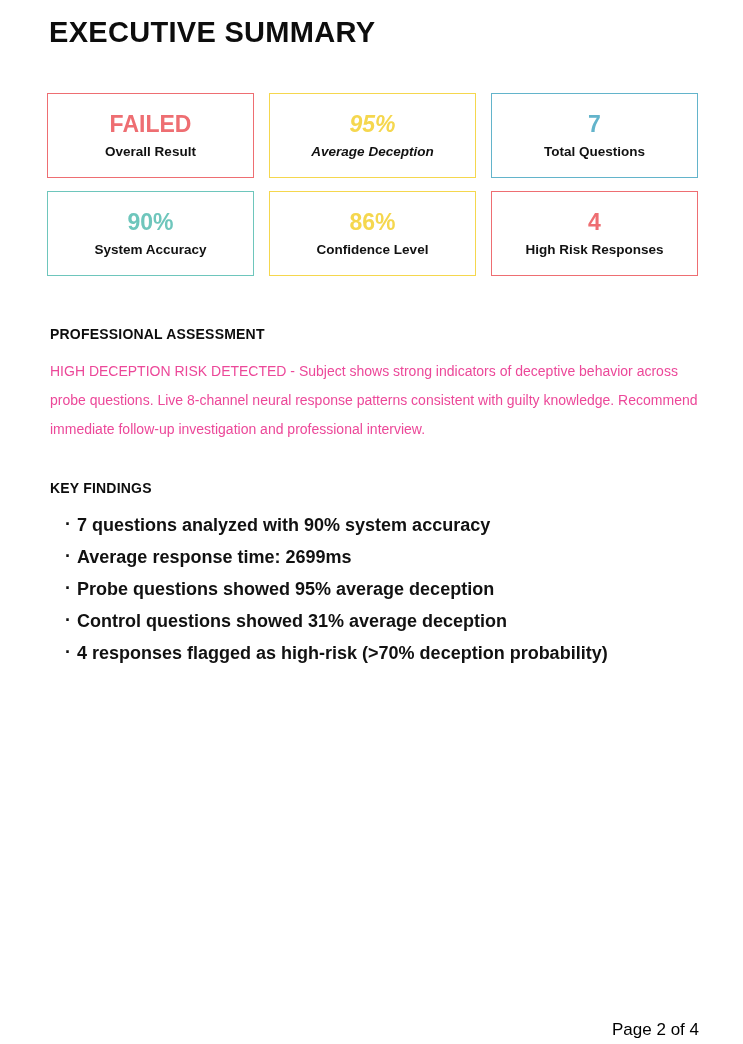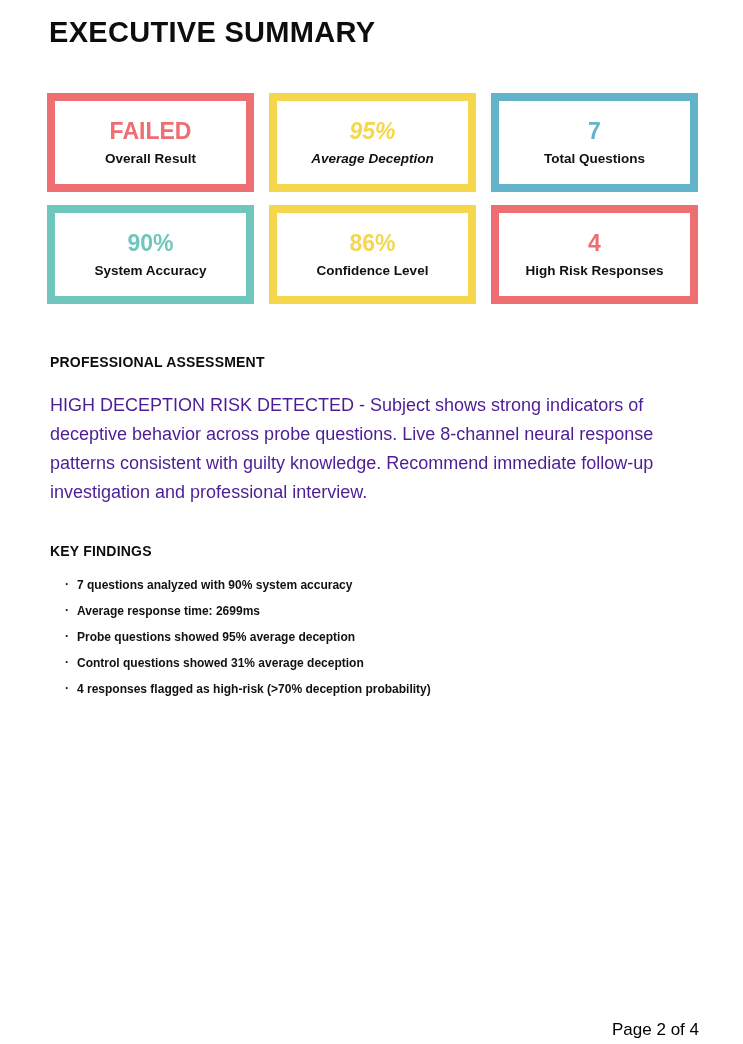--- a/index.html
+++ b/index.html
@@ -28,21 +28,21 @@
     color: #0d0d0d;
   }
   .stats-grid {
     margin: 44px 45px 0 47px;
     display: grid;
     grid-template-columns: repeat(3, 1fr);
     column-gap: 15px;
     row-gap: 13px;
   }
   .stat-card {
-    border: 8px solid #6d28d9; 
+    border: 1px solid #6d28d9; 
     background: #ffffff;
     height: 83px;
     display: flex;
     flex-direction: column;
     align-items: center;
     justify-content: center;
     gap: 9px;
   }
   .stat-value {
     font-size: 23px;
@@ -62,37 +62,37 @@
   .section-heading {
     font-size: 14px;
     font-weight: bold;
     color: #0d0d0d;
     letter-spacing: 0.2px;
   }
   .assessment-section {
     margin-top: 50px;
   }
   .assessment-body {
-    margin-top: 21px;
+    margin-top: 15px;
     width: 650px;
-    font-size: 18px;
+    font-size: 14px;
     line-height: 29px;
-    color: #4c1d95;
+    color: #ec4899;
   }
   .findings-section {
     margin-top: 36px;
   }
   .findings-list {
     list-style: none;
     margin: 20px 0 0 0;
     padding: 0 0 0 15px;
   }
   .findings-list li {
     position: relative;
-    font-size: 12px;
+    font-size: 18px;
     font-weight: bold;
     color: #111111;
     margin-bottom: 14px;
     padding-left: 12px;
     line-height: 1;
   }
   .findings-list li::before {
     content: "\00B7";
     position: absolute;
     left: 0;

